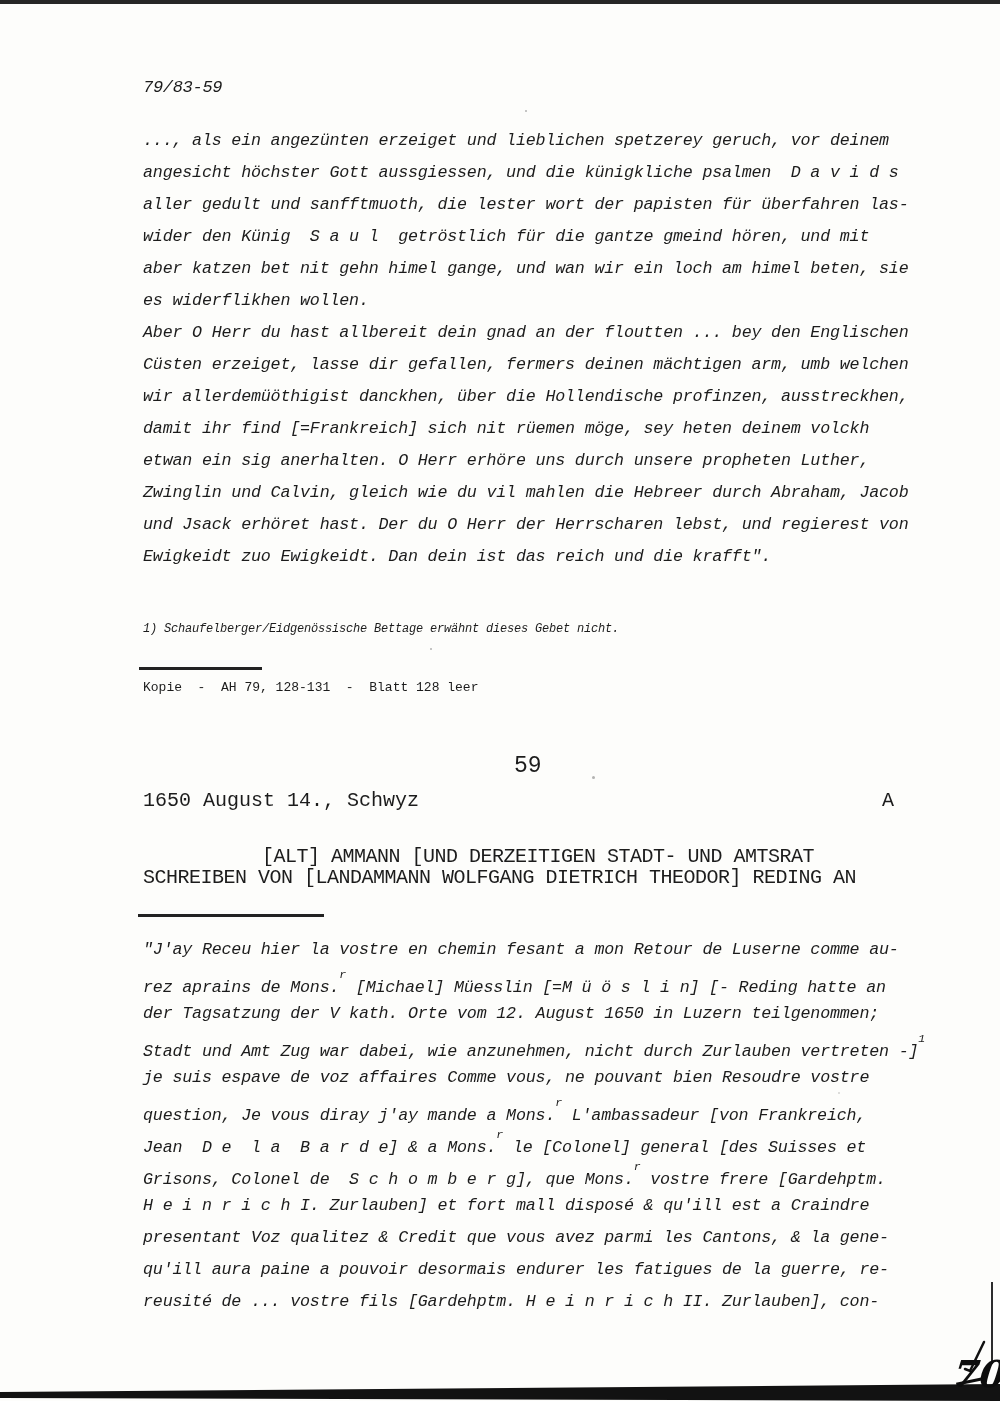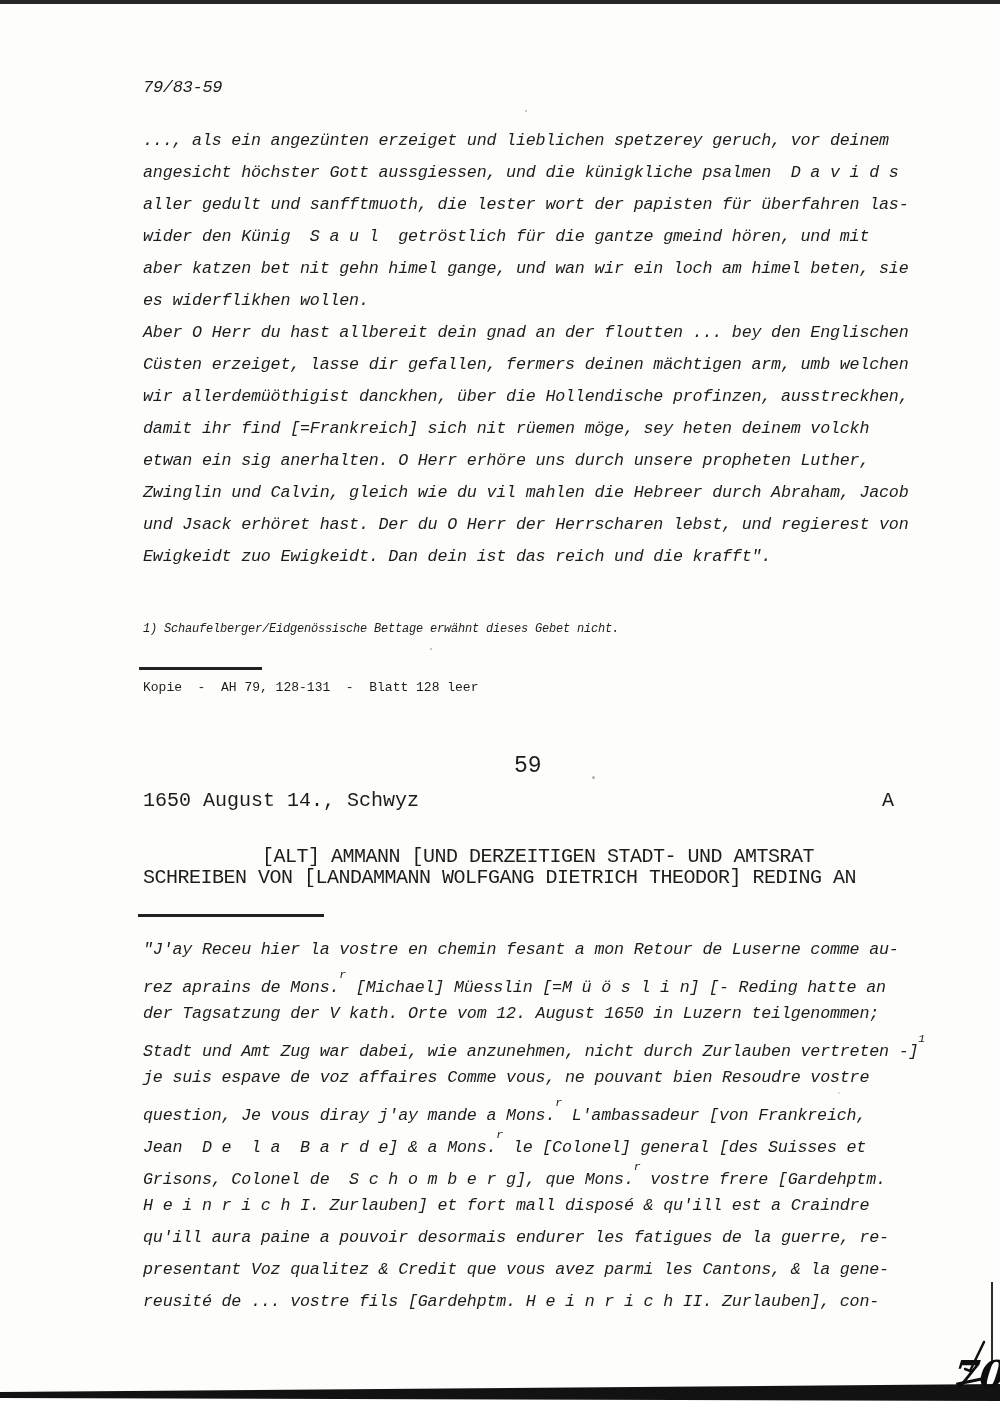--- a/index.html
+++ b/index.html
@@ -101,22 +101,22 @@
   <div class="quote-block" id="french-quote">
     <div class="qline"><span>"J'ay Receu hier la vostre en chemin fesant a mon Retour de Luserne comme au-</span></div>
     <div class="qline"><span>rez aprains de Mons.</span><sup>r</sup><span> [Michael] Müesslin [=M ü ö s l i n] [- Reding hatte an</span></div>
     <div class="qline"><span>der Tagsatzung der V kath. Orte vom 12. August 1650 in Luzern teilgenommen;</span></div>
     <div class="qline"><span>Stadt und Amt Zug war dabei, wie anzunehmen, nicht durch Zurlauben vertreten -]</span><sup>1</sup></div>
     <div class="qline"><span>je suis espave de voz affaires Comme vous, ne pouvant bien Resoudre vostre</span></div>
     <div class="qline"><span>question, Je vous diray j'ay mande a Mons.</span><sup>r</sup><span> L'ambassadeur [von Frankreich,</span></div>
     <div class="qline"><span>Jean  D e  l a  B a r d e] &amp; a Mons.</span><sup>r</sup><span> le [Colonel] general [des Suisses et</span></div>
     <div class="qline"><span>Grisons, Colonel de  S c h o m b e r g], que Mons.</span><sup>r</sup><span> vostre frere [Gardehptm.</span></div>
     <div class="qline"><span>H e i n r i c h I. Zurlauben] et fort mall disposé &amp; qu'ill est a Craindre</span></div>
+    <div class="qline"><span>presentant Voz qualitez &amp; Credit que vous avez parmi les Cantons, &amp; la gene-</span></div>
     <div class="qline"><span>qu'ill aura paine a pouvoir desormais endurer les fatigues de la guerre, re-</span></div>
-    <div class="qline"><span>presentant Voz qualitez &amp; Credit que vous avez parmi les Cantons, &amp; la gene-</span></div>
     <div class="qline"><span>reusité de ... vostre fils [Gardehptm. H e i n r i c h II. Zurlauben], con-</span></div>
   </div>
 
   <div class="right-edge-line"></div>
 
   <svg class="bottom-edge-svg" width="1000" height="20" viewBox="0 0 1000 20">
     <polygon points="0,11 1000,3 1000,20 0,17" fill="#121212"></polygon>
   </svg>
 
   <svg class="check-svg" width="26" height="36" viewBox="0 0 26 36">

